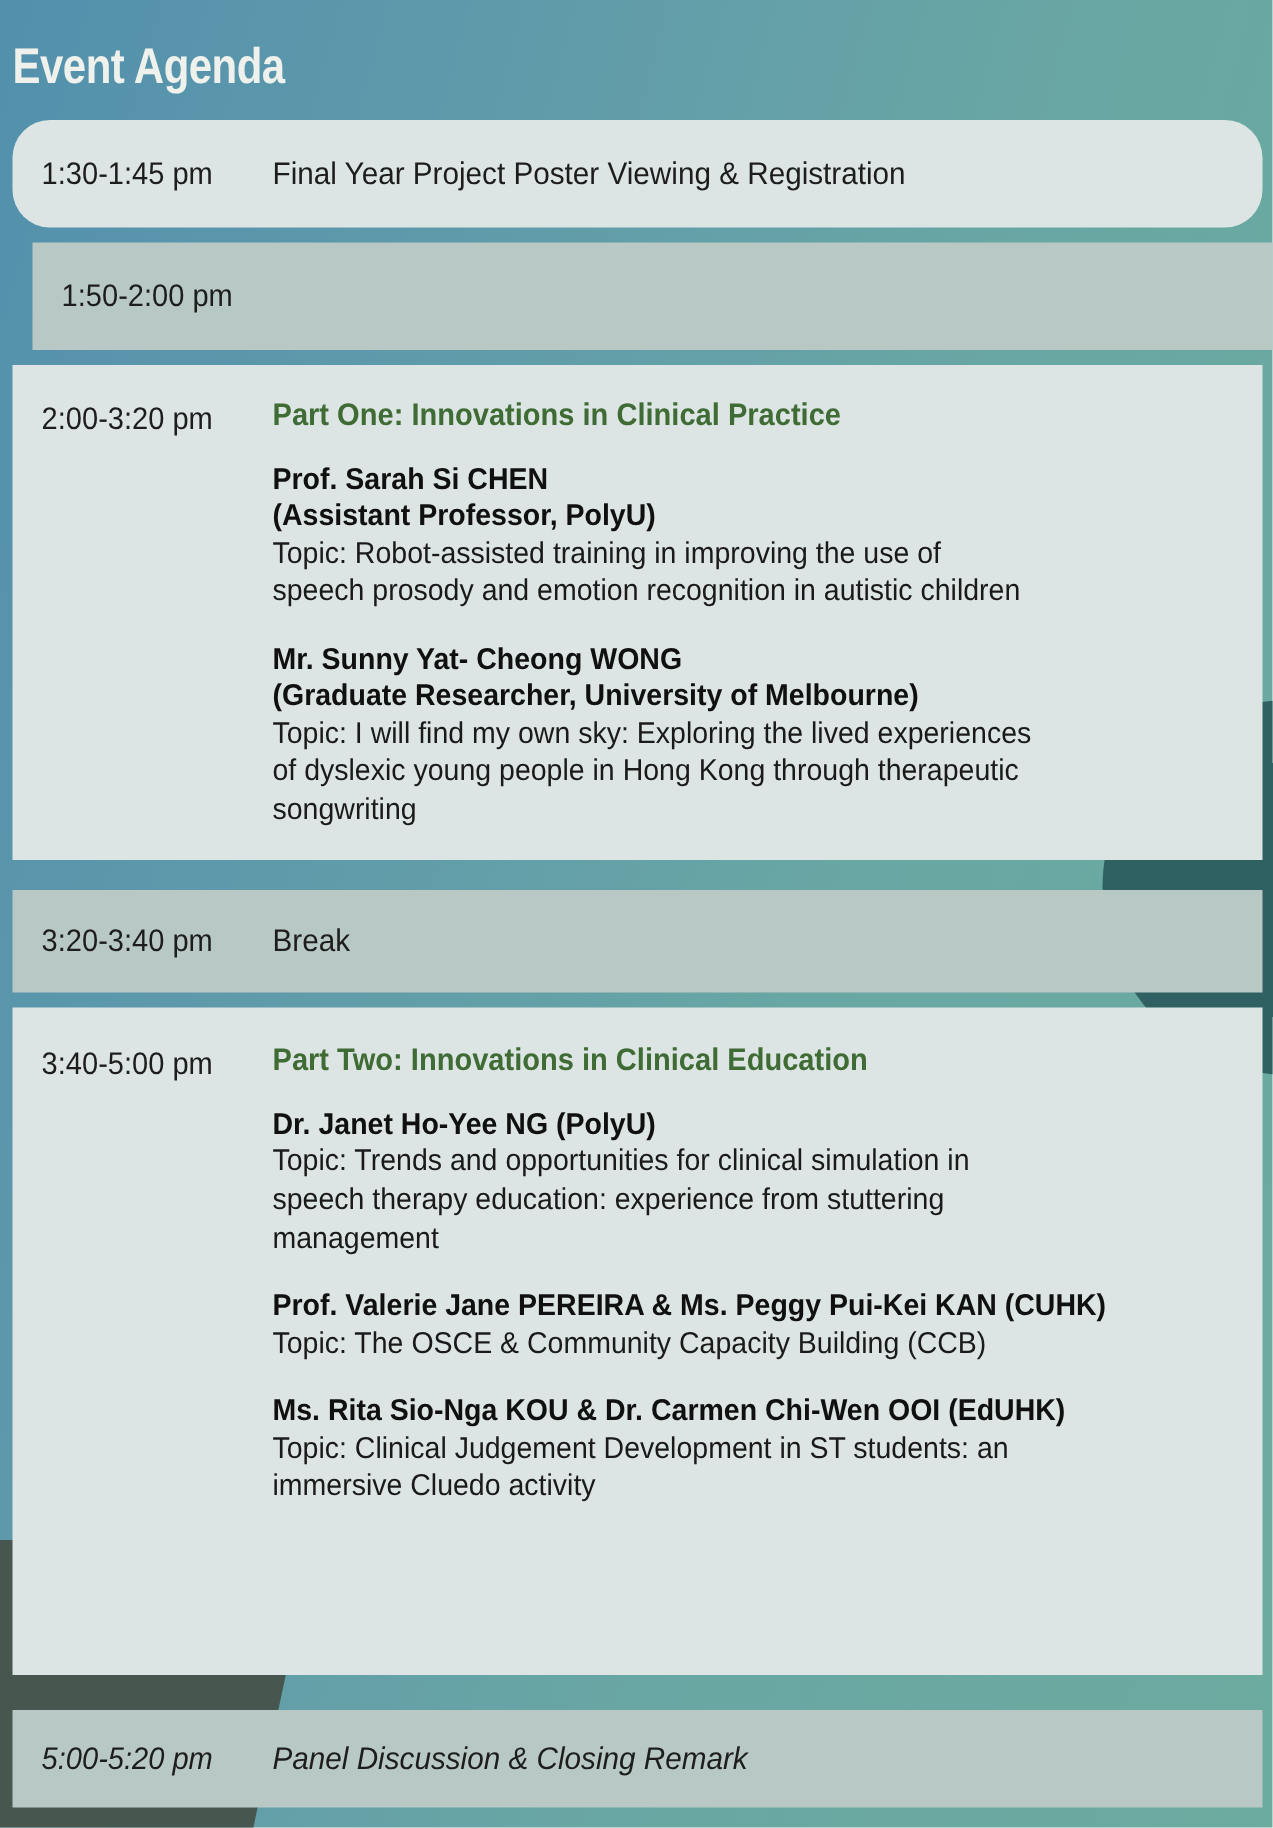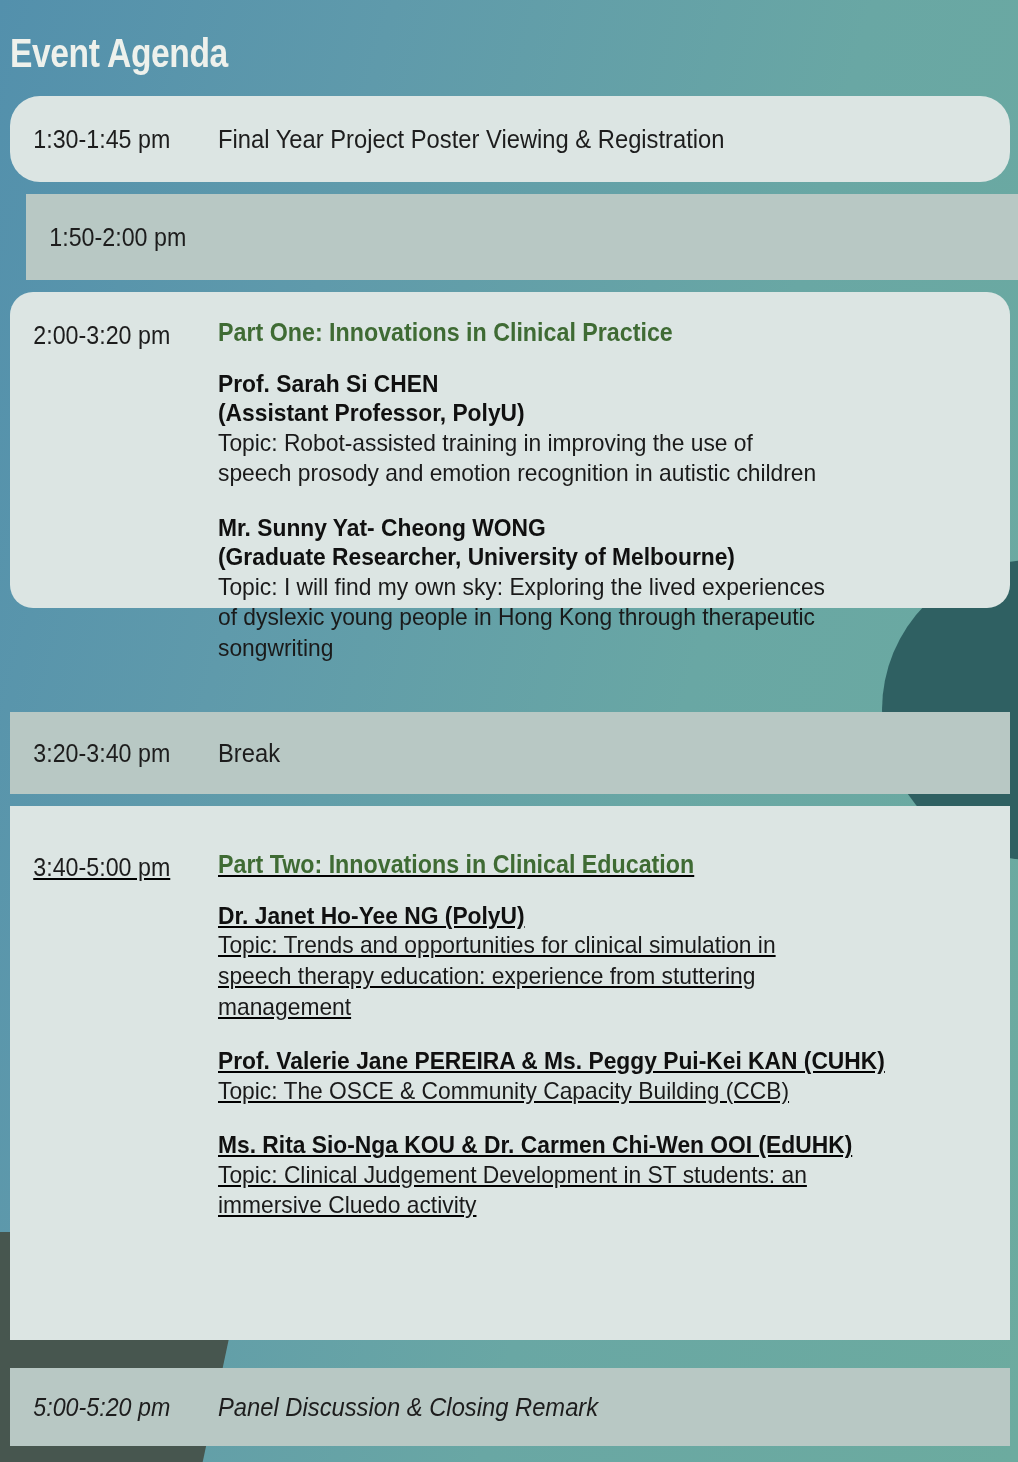--- a/index.html
+++ b/index.html
@@ -120,23 +120,23 @@
     color: #1a1a1a;
     line-height: 1.28;
     transform: scaleX(0.95);
     transform-origin: left center;
     white-space: pre-line;
   }
 
   
   #row-registration { top: 96px;   height: 86px;  align-items: center; border-radius: 30px; }
   #row-welcome      { top: 194px;  height: 86px;  align-items: center; margin-left: 16px; }
-  #row-part-one     { top: 292px;  height: 316px; padding-top: 26px; border-radius: 23px; }
+  #row-part-one     { top: 292px;  height: 396px; padding-top: 26px; }
   #row-break        { top: 712px;  height: 82px;  align-items: center; }
-  #row-part-two     { top: 806px;  height: 534px; padding-top: 44px; text-decoration: underline; }
+  #row-part-two     { top: 806px;  height: 534px; padding-top: 28px; }
   #row-panel        { top: 1368px; height: 78px;  align-items: center; font-style: italic; }
 
   #row-part-one .time,
   #row-part-two .time { padding-top: 3px; }
 </style>
 </head>
 <body>
 
 <div id="poster">
 

